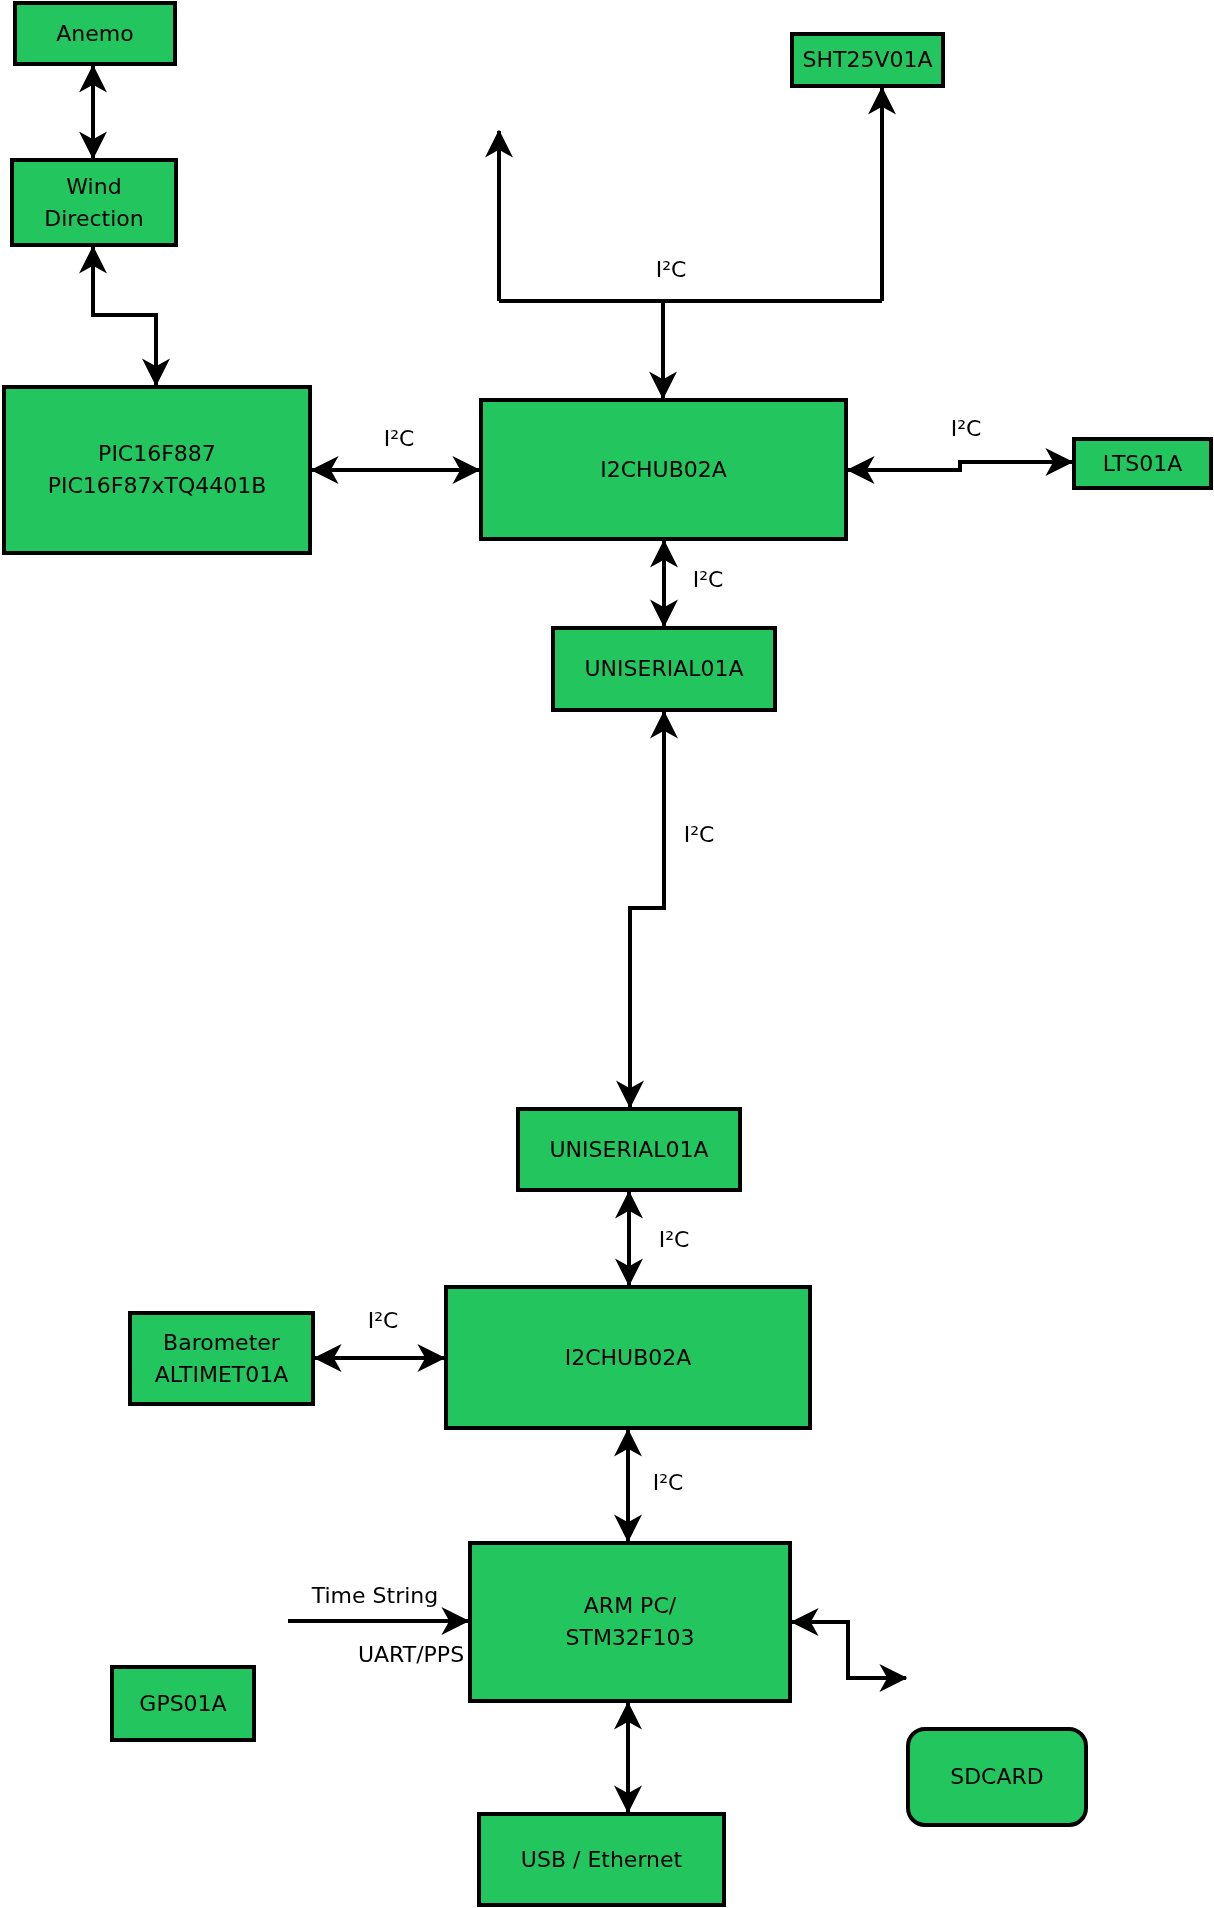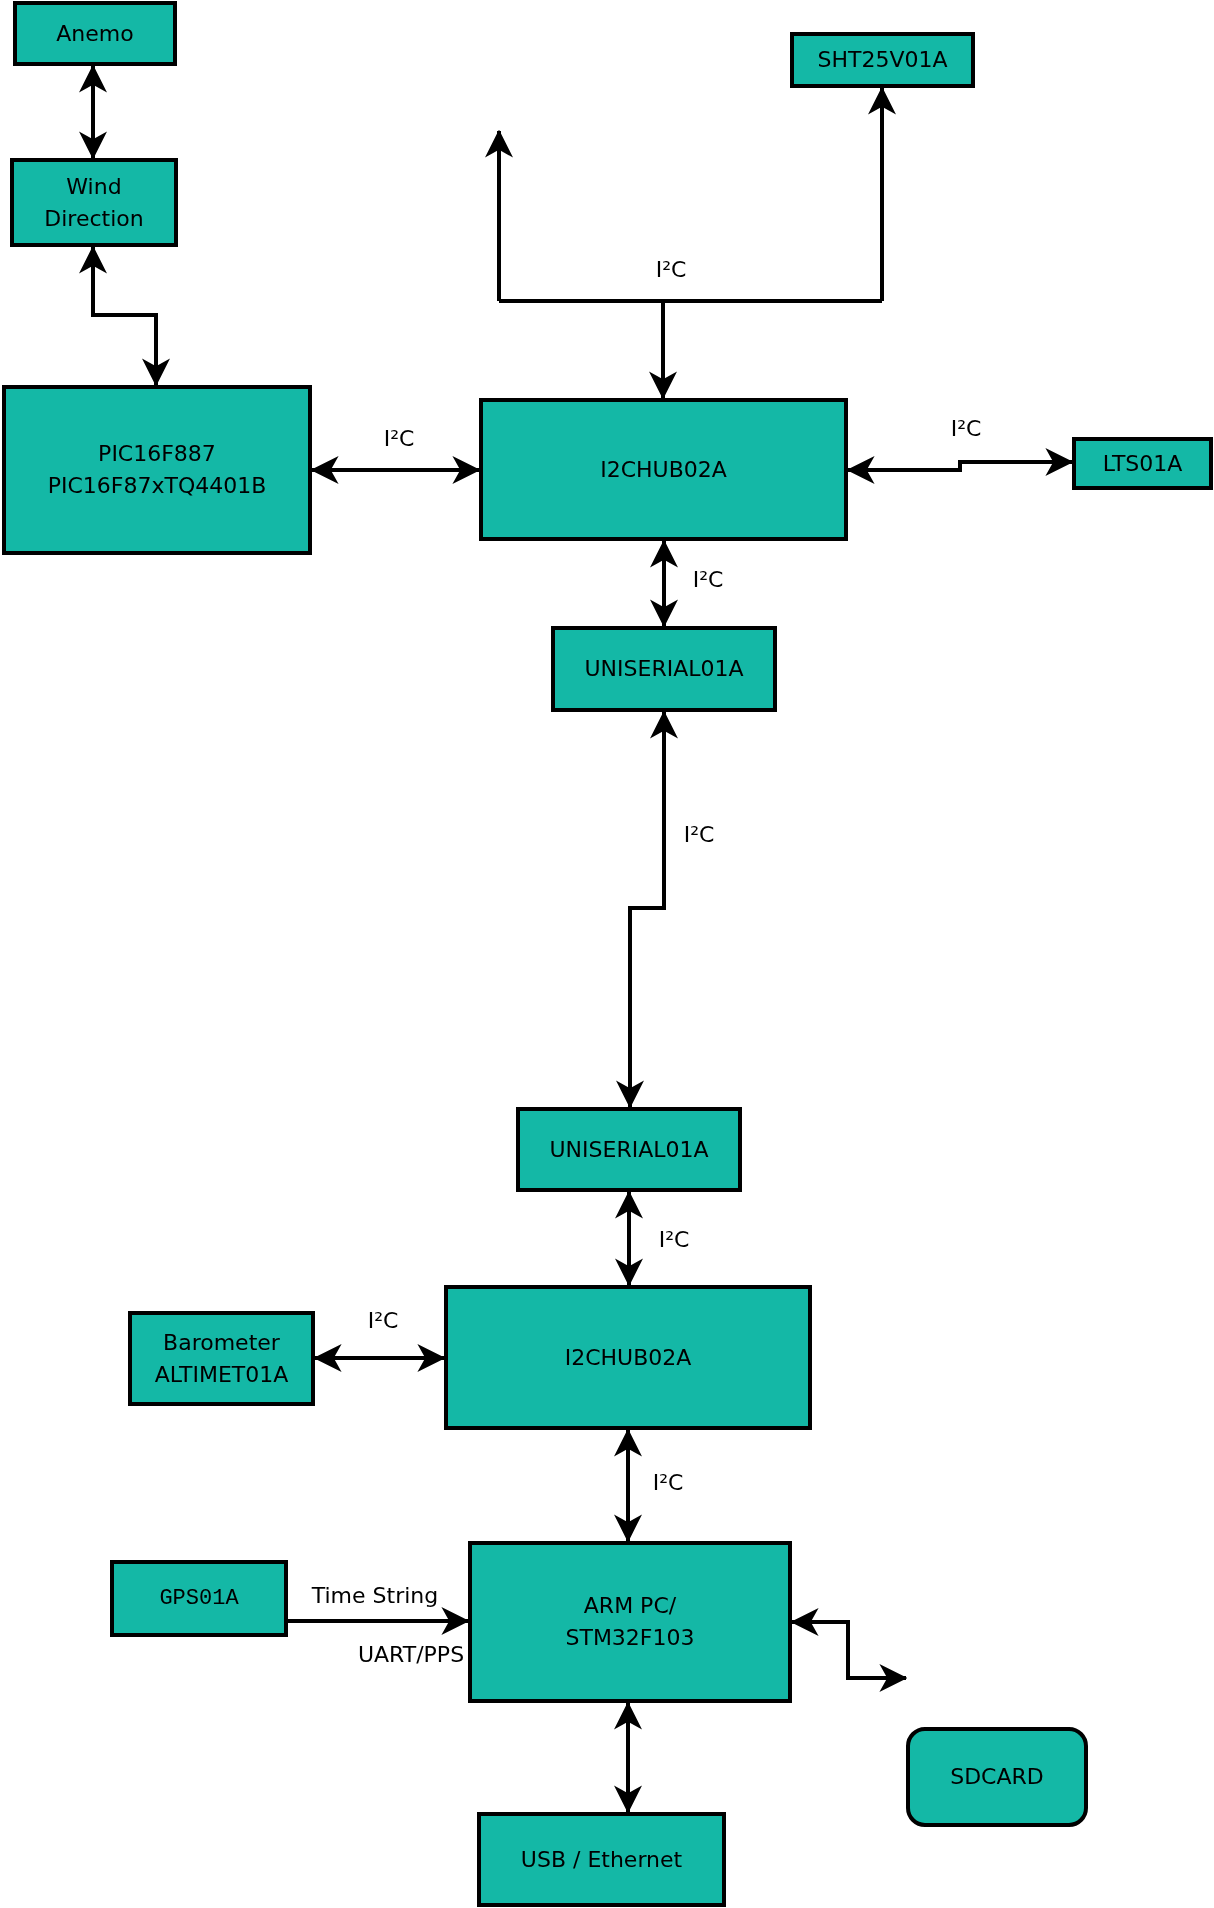--- a/index.html
+++ b/index.html
@@ -20,21 +20,21 @@
     position: absolute;
     left: 0;
     top: 0;
     width: 1214px;
     height: 1908px;
   }
   .node {
     position: absolute;
     box-sizing: border-box;
     border: 4px solid #000000;
-    background: #14b8a6;
+    background: #22c55e;
     display: flex;
     align-items: center;
     justify-content: center;
     text-align: center;
     white-space: pre-line;
     font-size: 22px;
     line-height: 1.45;
     color: #000000;
   }
   .edge-label {
@@ -43,29 +43,29 @@
     font-size: 22px;
     line-height: 1.1;
     white-space: nowrap;
     color: #000000;
   }
   
   #n-anemo      { left: 13px;   top: 1px;    width: 164px; height: 65px; }
   #n-wind       { left: 10px;   top: 158px;  width: 168px; height: 89px; }
   #n-pic        { left: 2px;    top: 385px;  width: 310px; height: 170px; }
   #n-isl        { left: 407px;  top: 75px;   width: 185px; height: 56px; }
-  #n-sht        { left: 790px;  top: 32px;   width: 185px; height: 56px; }
+  #n-sht        { left: 790px;  top: 32px;   width: 155px; height: 56px; }
   #n-hub1       { left: 479px;  top: 398px;  width: 369px; height: 143px; }
   #n-lts        { left: 1072px; top: 437px;  width: 141px; height: 53px; }
   #n-uniserial1 { left: 551px;  top: 626px;  width: 226px; height: 86px; }
   #n-uniserial2 { left: 516px;  top: 1107px; width: 226px; height: 85px; }
   #n-hub2       { left: 444px;  top: 1285px; width: 368px; height: 145px; }
   #n-barometer  { left: 128px;  top: 1311px; width: 187px; height: 95px; }
   #n-armpc      { left: 468px;  top: 1541px; width: 324px; height: 162px; }
-  #n-gps        { left: 110px;  top: 1560px; width: 178px; height: 77px; font-family: Liberation Mono, monospace; }
+  #n-gps        { left: 110px;  top: 1665px; width: 146px; height: 77px; }
   #n-sdcard     { left: 906px;  top: 1727px; width: 182px; height: 100px; border-radius: 19px; }
   #n-usb        { left: 477px;  top: 1812px; width: 249px; height: 95px; }
   
   #l-bus        { left: 671px; top: 258px; }
   #l-pic-hub1   { left: 399px; top: 427px; }
   #l-hub1-lts   { left: 966px; top: 417px; }
   #l-hub1-uni1  { left: 708px; top: 568px; }
   #l-uni1-uni2  { left: 699px; top: 823px; }
   #l-uni2-hub2  { left: 674px; top: 1228px; }
   #l-baro-hub2  { left: 383px; top: 1309px; }

